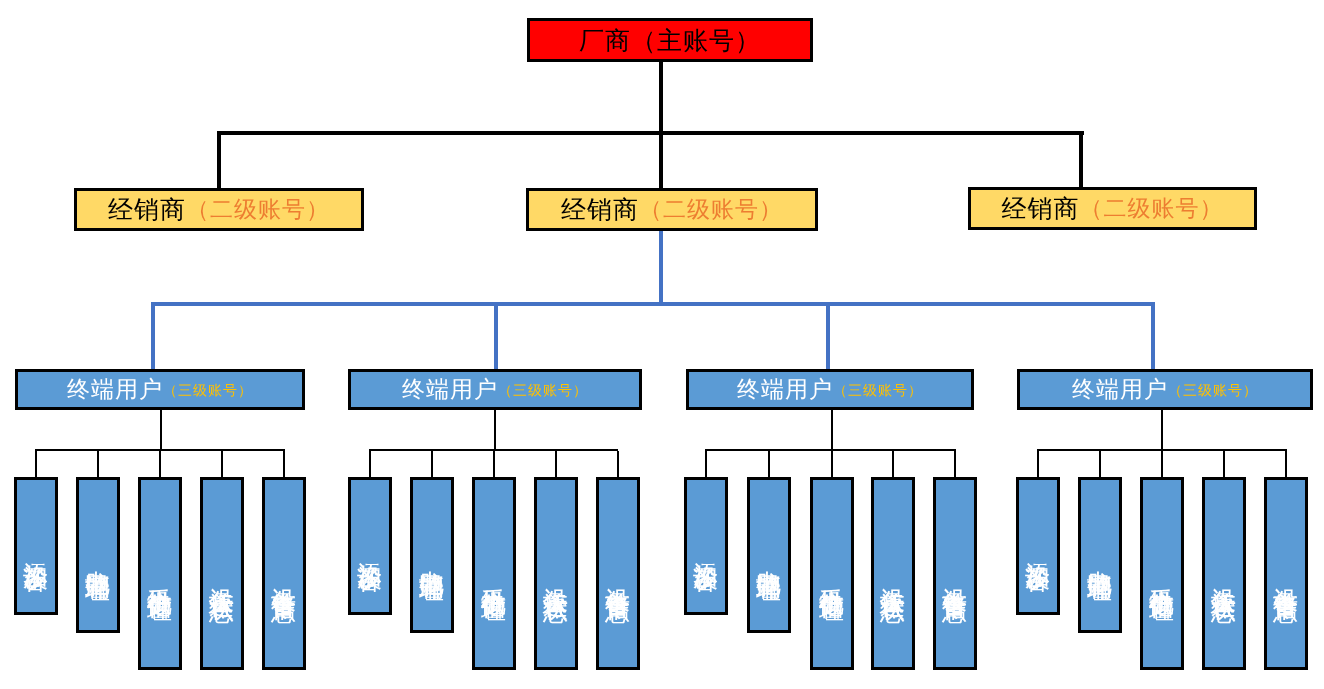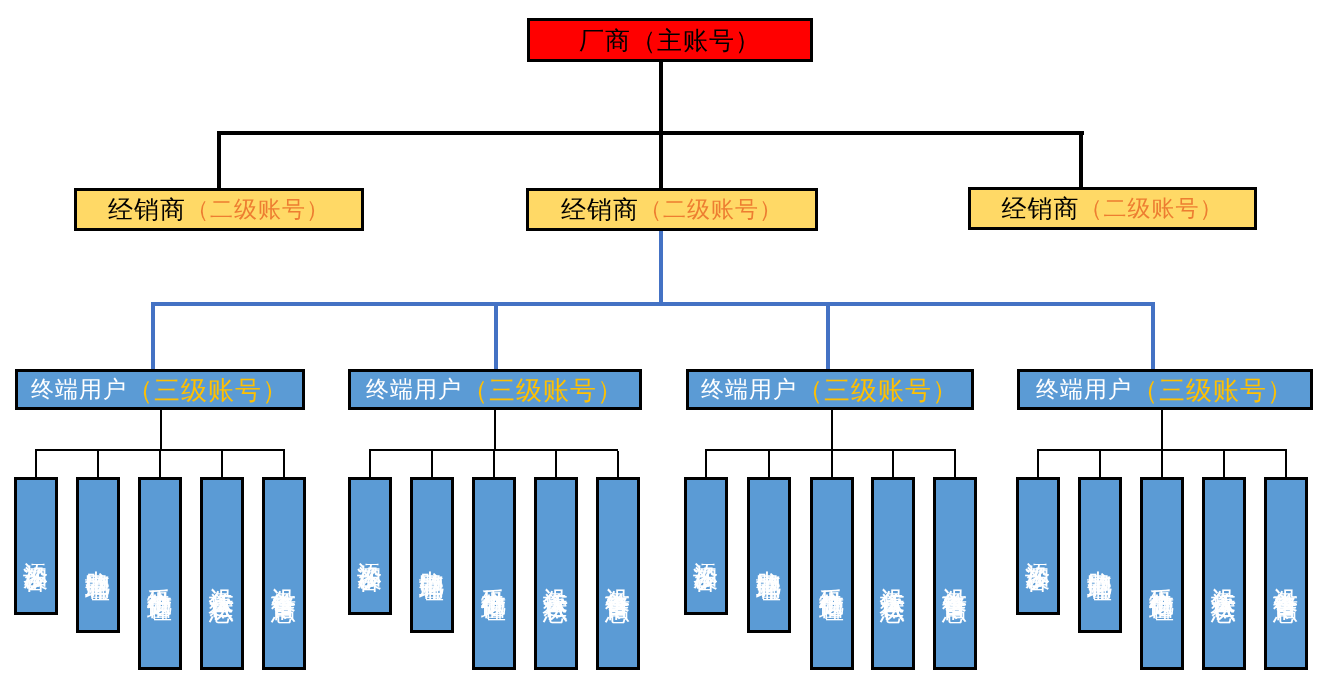--- a/index.html
+++ b/index.html
@@ -25,21 +25,21 @@
   .ln.thin{background:var(--connector-black,#000);}
   .node{
     position:absolute;box-sizing:border-box;border:3px solid var(--box-border,#000);
     display:flex;align-items:center;justify-content:center;white-space:nowrap;
     line-height:1;letter-spacing:1px;
   }
   .node.root{background:var(--root-fill,#FF0000);color:var(--root-text,#000);font-size:25px;}
   .node.dealer{background:var(--dealer-fill,#FFD966);color:#000;font-size:25px;}
   .node.dealer .suffix{color:var(--dealer-suffix-text,#ED7D31);font-size:23px;}
   .node.user{background:var(--user-fill,#5B9BD5);color:#fff;font-size:23px;}
-  .node.user .suffix{color:var(--user-suffix-text,#FFC000);font-size:26px;}
+  .node.user .suffix{color:var(--user-suffix-text,#FFC000);font-size:14px;}
   .leaf{
     position:absolute;top:477px;width:44px;box-sizing:border-box;
     background:var(--user-fill,#5B9BD5);border:3px solid var(--box-border,#000);
     color:var(--leaf-text,#FFF);font-size:25px;
     writing-mode:vertical-rl;text-orientation:upright;
     text-align:center;line-height:38px;letter-spacing:2px;
   }
   .leaf.h4{height:138px;}
   .leaf.h5{height:156px;}
   .leaf.h6{height:193px;}

